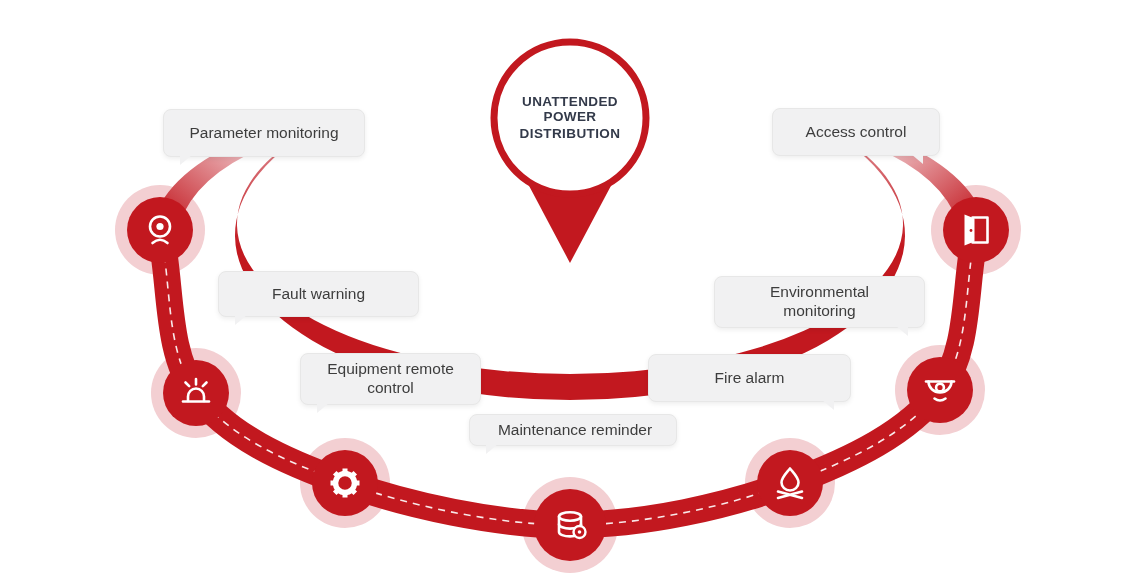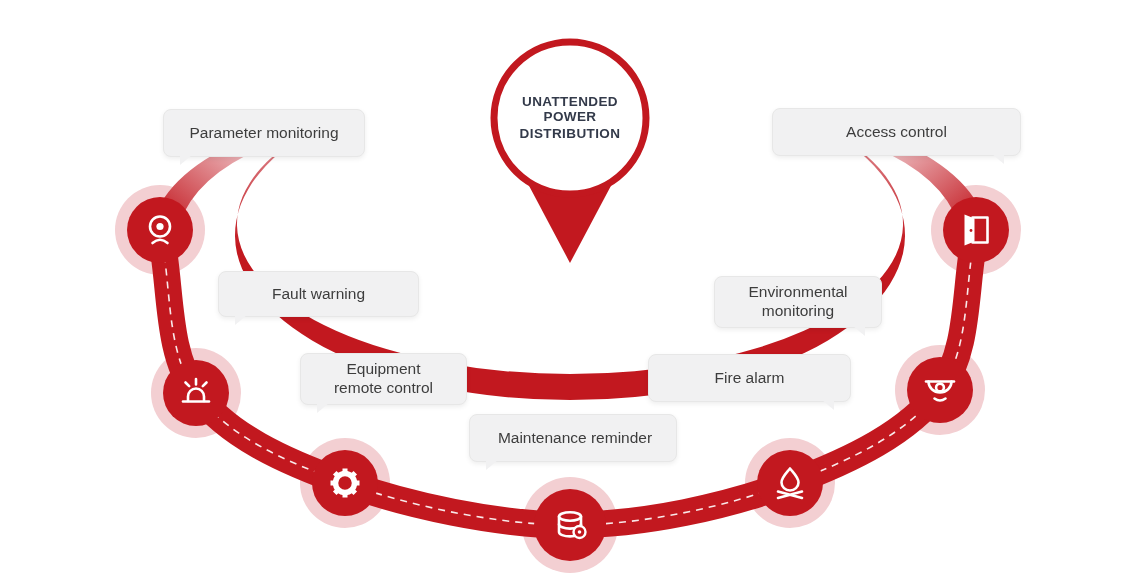--- a/index.html
+++ b/index.html
@@ -20,26 +20,26 @@
   .tail{position:absolute;bottom:-9px;width:0;height:0;border-top:10px solid #f1f1f2;}
   .tail.left{left:16px;border-right:12px solid transparent;}
   .tail.right{right:16px;border-left:12px solid transparent;}
   .center-title{
     position:absolute;z-index:3;left:494px;top:58px;width:152px;height:118px;
     display:flex;flex-direction:column;align-items:center;justify-content:center;gap:2px;
     text-align:center;color:#333a4a;font-weight:bold;font-size:13.5px;letter-spacing:.4px;
   }
   
   #label-parameter{left:163px;top:109px;width:202px;height:48px;}
-  #label-access{left:772px;top:108px;width:249px;height:48px;}
+  #label-access{left:772px;top:108px;width:168px;height:48px;}
   #label-fault{left:218px;top:271px;width:201px;height:46px;}
-  #label-env{left:714px;top:276px;width:168px;height:52px;}
-  #label-equipment{left:300px;top:353px;width:167px;height:52px;}
+  #label-env{left:714px;top:276px;width:211px;height:52px;}
+  #label-equipment{left:300px;top:353px;width:181px;height:52px;}
   #label-fire{left:648px;top:354px;width:203px;height:48px;justify-content:center;}
-  #label-maintenance{left:469px;top:414px;width:208px;height:48px;padding-left:12px;}
+  #label-maintenance{left:469px;top:414px;width:208px;height:32px;padding-left:12px;}
 </style>
 </head>
 <body>
 
 <div class="stage">
 
   <svg class="art" width="1139" height="587" viewBox="0 0 1139 587">
     <defs>
       <linearGradient id="crescentGrad" x1="0" y1="120" x2="0" y2="400" gradientUnits="userSpaceOnUse">
         <stop offset="0" stop-color="#e29aa0"></stop>

